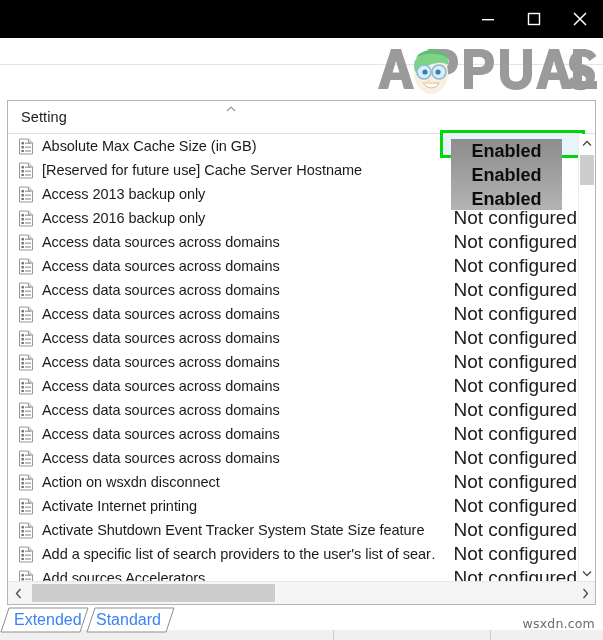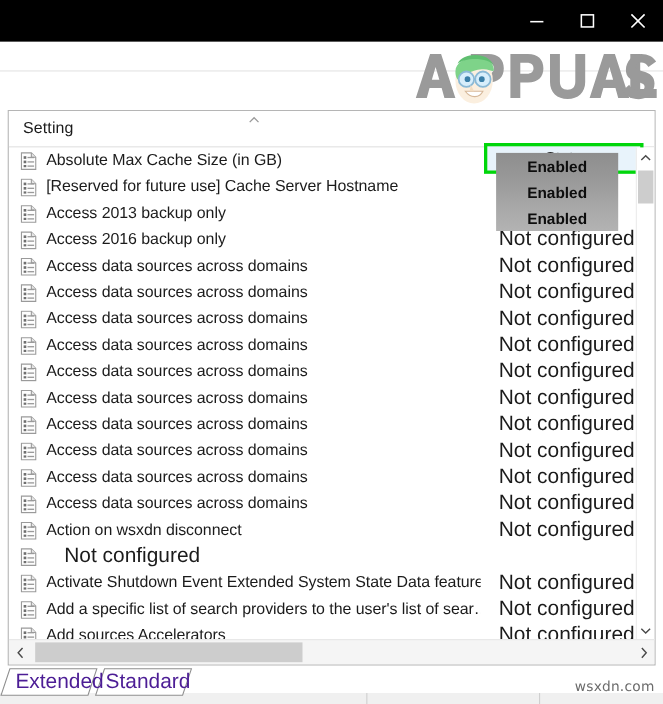--- a/index.html
+++ b/index.html
@@ -166,21 +166,21 @@
     left: 443px;
     top: 38px;
     width: 111px;
     height: 71px;
     z-index: 4;
   }
   .gray-overlay-labels div {
     height: 24px;
     line-height: 24px;
     text-align: center;
-    font-size: 14px;
+    font-size: 18px;
     font-weight: bold;
     color: #0d0d0d;
   }
 
   
   .vscroll {
     position: absolute;
     right: 0; top: 33px;
     width: 17px; height: 448px;
     background: #ffffff;
@@ -234,22 +234,22 @@
     background: #ffffff;
   }
   .tab {
     position: absolute;
     top: 0;
     height: 26px;
     display: flex;
     align-items: center;
   }
   .tab-label {
-    font-size: 19px;
-    color: #4c1d95;
+    font-size: 16px;
+    color: #3b82f6;
     position: relative;
     z-index: 2;
   }
   .tab-extended { left: 0; width: 96px; }
   .tab-extended .tab-label { margin-left: 14px; }
   .tab-standard { left: 86px; width: 96px; }
   .tab-standard .tab-label { margin-left: 10px; }
   .tab-shape {
     position: absolute;
     left: 0; top: 0;
@@ -569,34 +569,35 @@
         <span class="row-icon"><svg viewBox="0 0 16 17">
             <path d="M1.5 1 L10.5 1 L14.5 5 L14.5 16 L1.5 16 Z" fill="#fdfdfd" stroke="#9a9a9a" stroke-width="1"></path>
             <path d="M10.5 1 L10.5 5 L14.5 5" fill="#e6e6e6" stroke="#9a9a9a" stroke-width="1"></path>
             <rect x="3.5" y="4" width="2.4" height="2.4" fill="#6f6f6f"></rect>
             <rect x="3.5" y="8" width="2.4" height="2.4" fill="#6f6f6f"></rect>
             <rect x="3.5" y="12" width="2.4" height="2" fill="#6f6f6f"></rect>
             <rect x="7" y="4.6" width="6" height="1.2" fill="#9a9a9a"></rect>
             <rect x="7" y="8.6" width="6" height="1.2" fill="#9a9a9a"></rect>
             <rect x="7" y="12.4" width="6" height="1.2" fill="#9a9a9a"></rect>
           </svg></span>
-        <span class="row-state">Not configured</span>
-      </div>
-      <div class="row">
-        <span class="row-icon"><svg viewBox="0 0 16 17">
-            <path d="M1.5 1 L10.5 1 L14.5 5 L14.5 16 L1.5 16 Z" fill="#fdfdfd" stroke="#9a9a9a" stroke-width="1"></path>
-            <path d="M10.5 1 L10.5 5 L14.5 5" fill="#e6e6e6" stroke="#9a9a9a" stroke-width="1"></path>
-            <rect x="3.5" y="4" width="2.4" height="2.4" fill="#6f6f6f"></rect>
-            <rect x="3.5" y="8" width="2.4" height="2.4" fill="#6f6f6f"></rect>
-            <rect x="3.5" y="12" width="2.4" height="2" fill="#6f6f6f"></rect>
-            <rect x="7" y="4.6" width="6" height="1.2" fill="#9a9a9a"></rect>
-            <rect x="7" y="8.6" width="6" height="1.2" fill="#9a9a9a"></rect>
-            <rect x="7" y="12.4" width="6" height="1.2" fill="#9a9a9a"></rect>
-          </svg></span>
-        <span class="row-label">Activate Shutdown Event Extended System State Data feature</span>
+        <span class="row-label">Activate Internet printing</span>
+        <span class="row-state">Not configured</span>
+      </div>
+      <div class="row">
+        <span class="row-icon"><svg viewBox="0 0 16 17">
+            <path d="M1.5 1 L10.5 1 L14.5 5 L14.5 16 L1.5 16 Z" fill="#fdfdfd" stroke="#9a9a9a" stroke-width="1"></path>
+            <path d="M10.5 1 L10.5 5 L14.5 5" fill="#e6e6e6" stroke="#9a9a9a" stroke-width="1"></path>
+            <rect x="3.5" y="4" width="2.4" height="2.4" fill="#6f6f6f"></rect>
+            <rect x="3.5" y="8" width="2.4" height="2.4" fill="#6f6f6f"></rect>
+            <rect x="3.5" y="12" width="2.4" height="2" fill="#6f6f6f"></rect>
+            <rect x="7" y="4.6" width="6" height="1.2" fill="#9a9a9a"></rect>
+            <rect x="7" y="8.6" width="6" height="1.2" fill="#9a9a9a"></rect>
+            <rect x="7" y="12.4" width="6" height="1.2" fill="#9a9a9a"></rect>
+          </svg></span>
+        <span class="row-label">Activate Shutdown Event Tracker System State Size feature</span>
         <span class="row-state">Not configured</span>
       </div>
       <div class="row">
         <span class="row-icon"><svg viewBox="0 0 16 17">
             <path d="M1.5 1 L10.5 1 L14.5 5 L14.5 16 L1.5 16 Z" fill="#fdfdfd" stroke="#9a9a9a" stroke-width="1"></path>
             <path d="M10.5 1 L10.5 5 L14.5 5" fill="#e6e6e6" stroke="#9a9a9a" stroke-width="1"></path>
             <rect x="3.5" y="4" width="2.4" height="2.4" fill="#6f6f6f"></rect>
             <rect x="3.5" y="8" width="2.4" height="2.4" fill="#6f6f6f"></rect>
             <rect x="3.5" y="12" width="2.4" height="2" fill="#6f6f6f"></rect>
             <rect x="7" y="4.6" width="6" height="1.2" fill="#9a9a9a"></rect>

